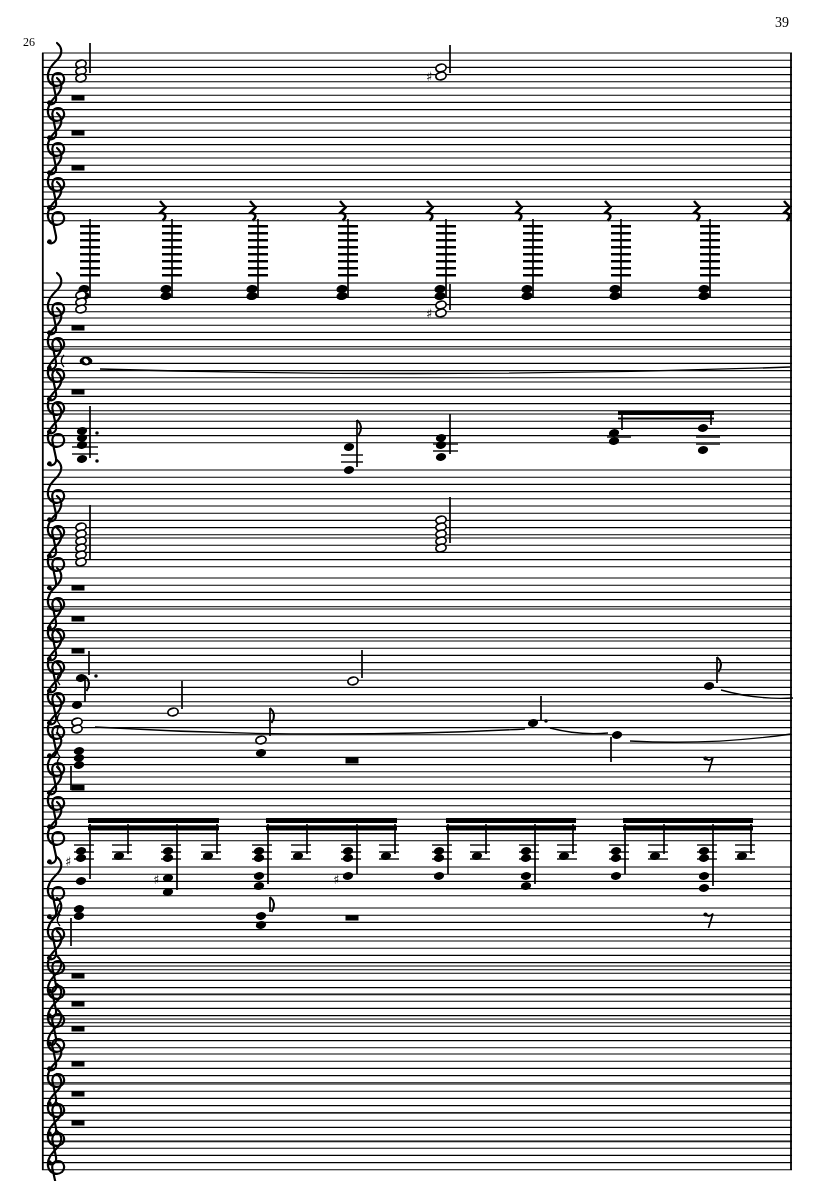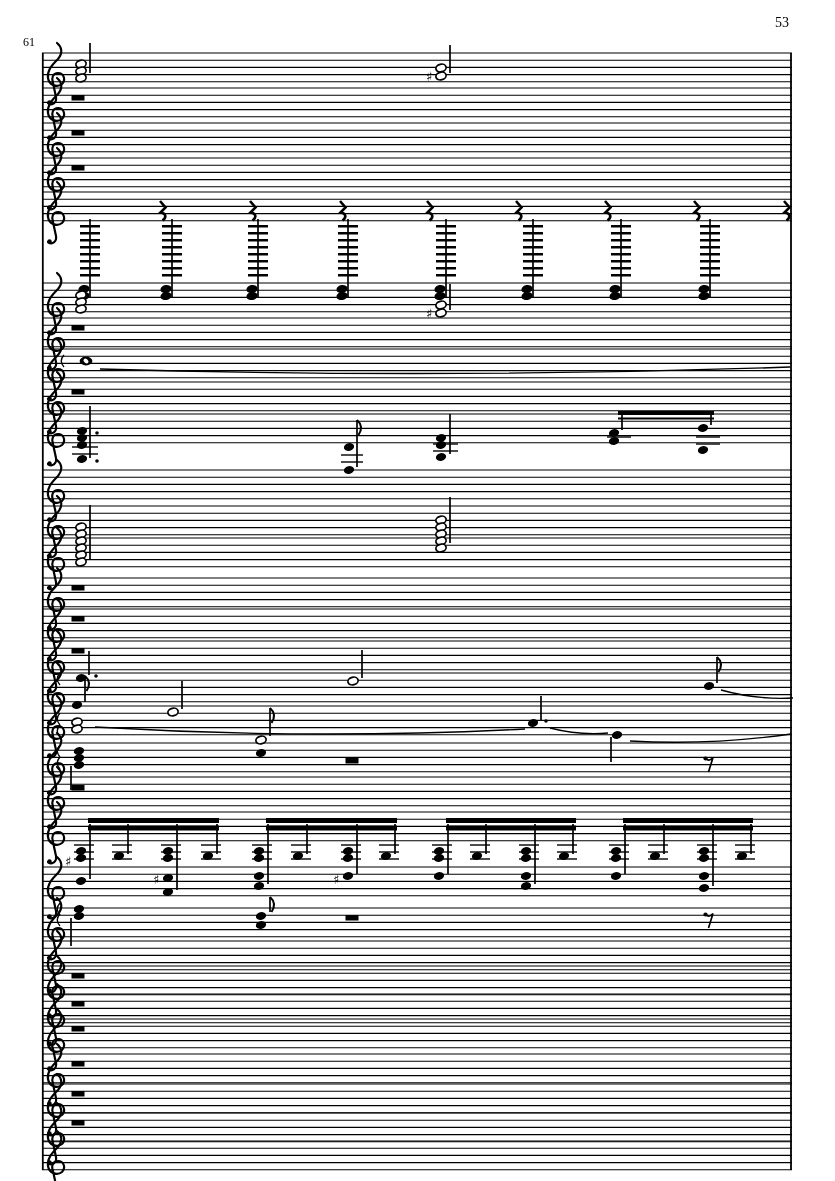--- a/index.html
+++ b/index.html
@@ -7,22 +7,22 @@
         font-family:"Liberation Serif", serif;}
   .corner-num{position:absolute;color:#000;font-size:14px;line-height:1;}
   #page-number{top:16px;left:775px;}
   #measure-number{top:36px;left:23px;font-size:12px;}
   svg{position:absolute;top:0;left:0;}
 </style>
 </head>
 <body>
 
 <div class="page">
-  <div id="measure-number" class="corner-num">61</div>
-  <div id="page-number" class="corner-num">53</div>
+  <div id="measure-number" class="corner-num">26</div>
+  <div id="page-number" class="corner-num">39</div>
   <svg id="score" width="835" height="1181" viewBox="0 0 835 1181" xmlns="http://www.w3.org/2000/svg">
       <g>
         <line x1="42" y1="53" x2="792" y2="53" stroke="#000000" stroke-width="1.1"></line>
         <line x1="42" y1="60.2" x2="792" y2="60.2" stroke="#000000" stroke-width="1.1"></line>
         <line x1="42" y1="67.4" x2="792" y2="67.4" stroke="#000000" stroke-width="1.1"></line>
         <line x1="42" y1="74.6" x2="792" y2="74.6" stroke="#000000" stroke-width="1.1"></line>
         <line x1="42" y1="81.8" x2="792" y2="81.8" stroke="#000000" stroke-width="1.1"></line>
         <g transform="translate(44,53)">
           <path d="M13,-10 C18,-6 19,0 14,6 C7,13 3,18 4,25 C5,32 13,35 18,31 C22,27 20,20 14,20 C9,20 7,25 9,30 L12,44 C13,50 8,53 4,50" fill="none" stroke="#000000" stroke-width="2.2" stroke-linecap="round"></path>
           <circle cx="5.5" cy="49.5" r="2.2" fill="#000000"></circle>

